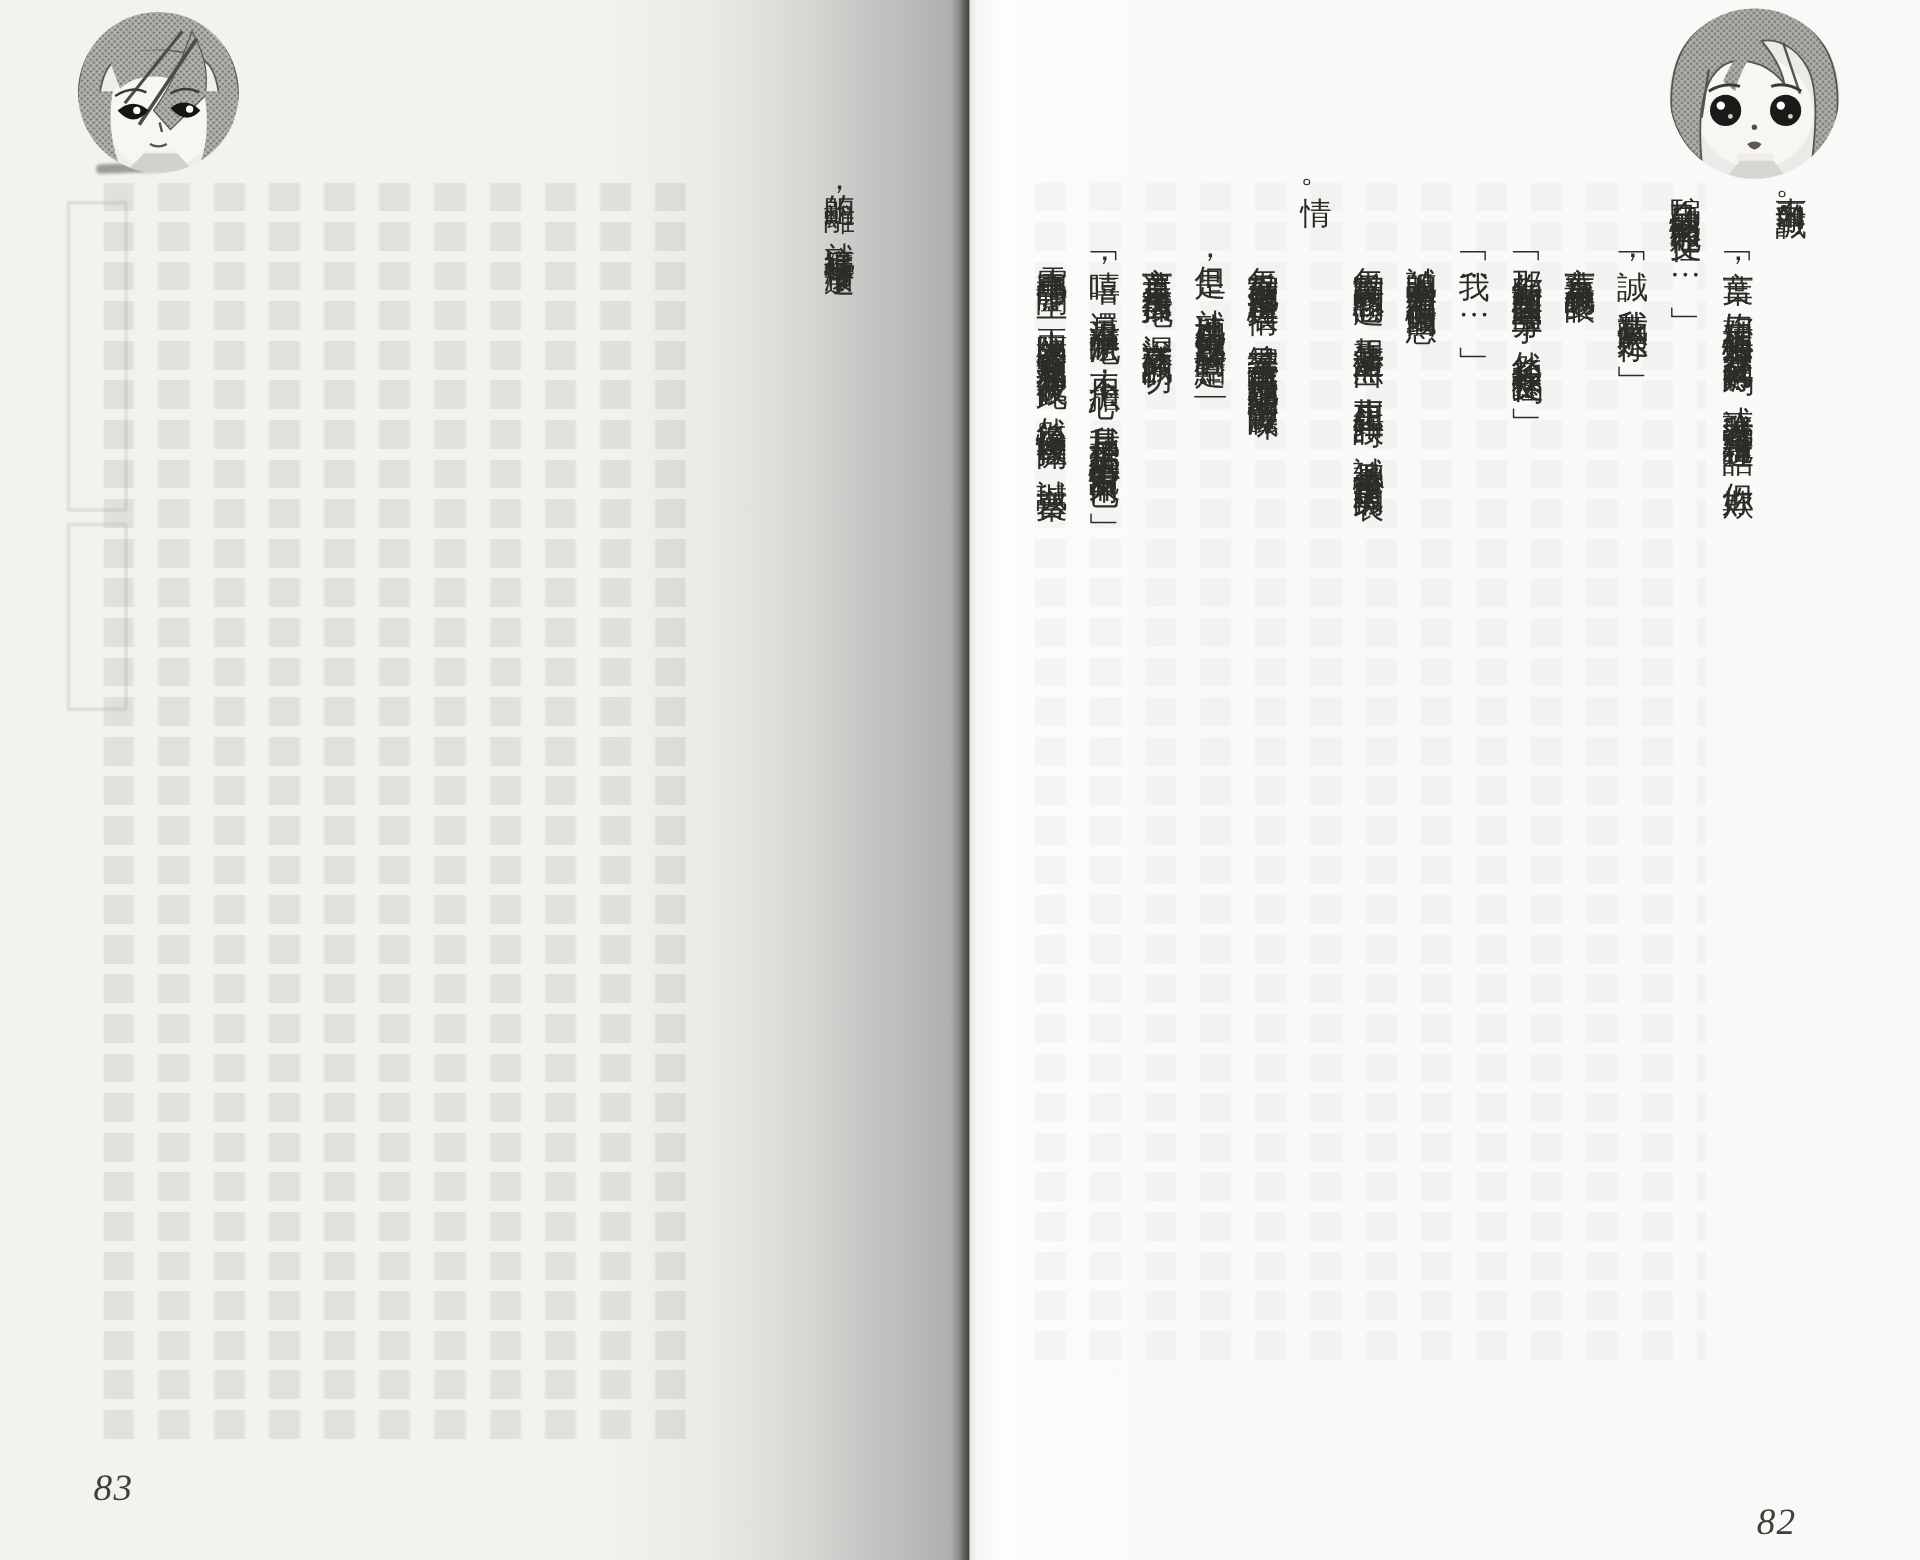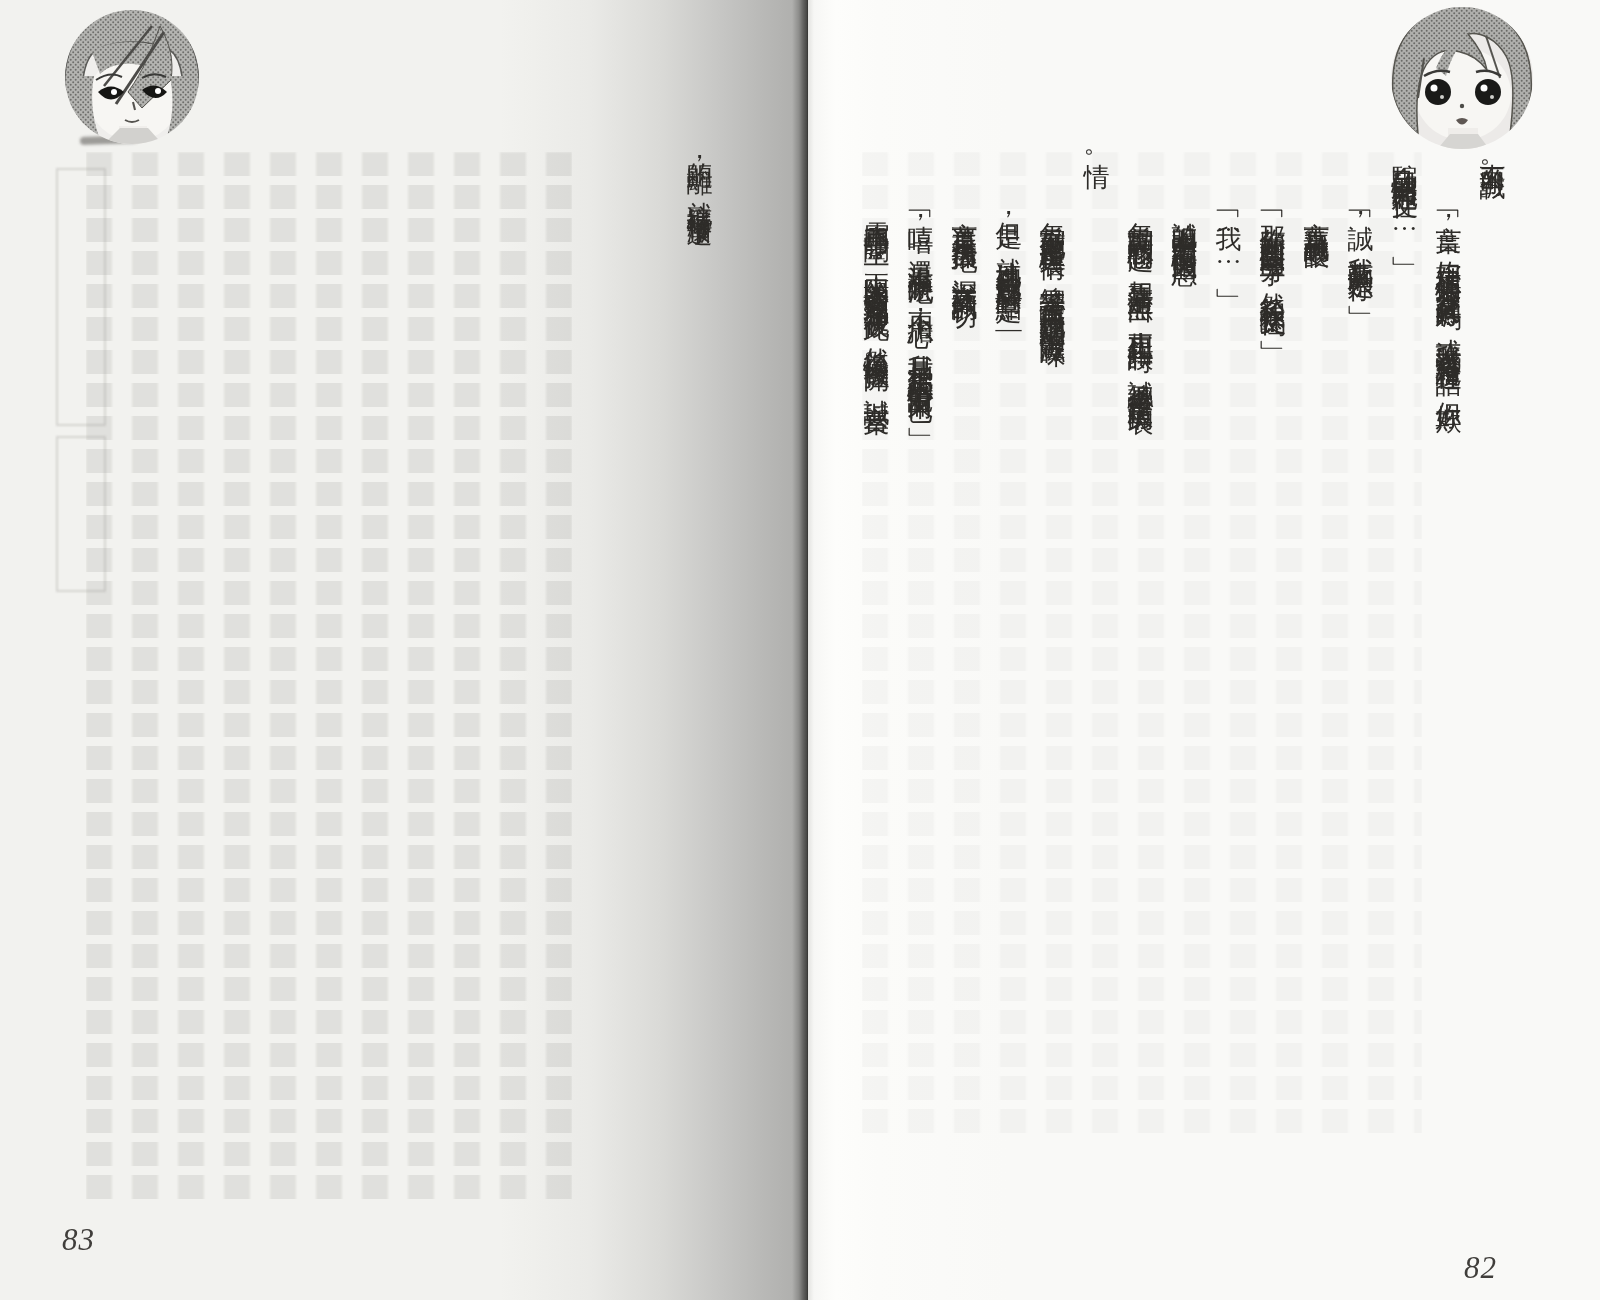--- a/index.html
+++ b/index.html
@@ -34,21 +34,21 @@
     line-height:44px; white-space:nowrap;
   }
   .text-right { left:852px; top:139px; width:662px; height:1086px; }
   .text-left  { left:675px; top:138px; width:46px;  height:430px; }
   
   .pn {
     position:absolute; font-style:italic; font-size:31px;
     color:#403e3b; letter-spacing:1px;
     font-family:"Liberation Serif","DejaVu Serif",serif;
   }
-  .pn-left  { left:62px;  top:1222px; }
+  .pn-left  { left:78px;  top:1222px; }
   .pn-right { left:1464px; top:1250px; }
   
   .corner-icon { position:absolute; }
   .icon-left  { left:62px;  top:6px; }
   .icon-right { left:1388px; top:2px; }
   
   .bleed {
     position:absolute; pointer-events:none; filter:blur(1px);
     background:repeating-linear-gradient(to right,
       rgba(122,122,117,0.35) 0 26px, rgba(0,0,0,0) 26px 46px);

